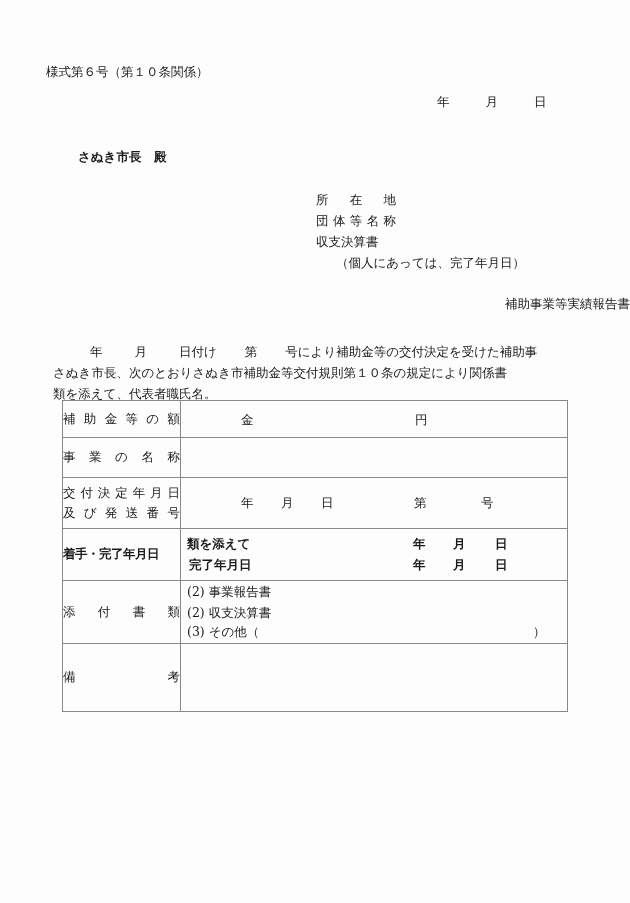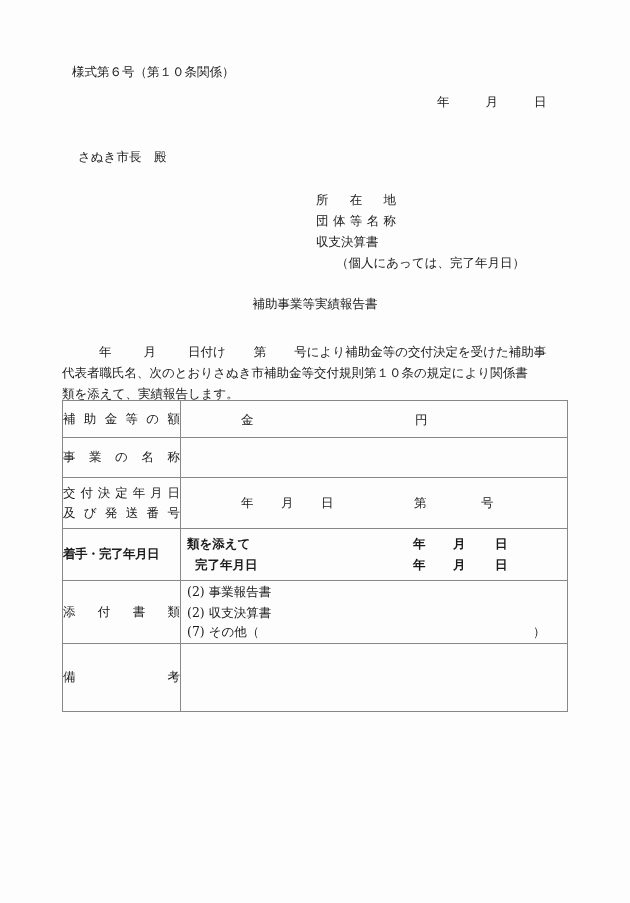--- a/index.html
+++ b/index.html
@@ -1,27 +1,27 @@
 <!DOCTYPE html>
 <html><head>
 <meta charset="utf-8">
 <style>
   html, body { margin:0; padding:0; background:#fdfdfd; }
   body { width:630px; height:903px; position:relative; overflow:hidden;
          font-family:"DejaVu Serif", "Liberation Serif", serif; color:#1a1a1a; font-size:12.5px; }
   .abs { position:absolute; white-space:nowrap; line-height:1; }
-  .form-no { left:72px; top:66px; }
+  .form-no { left:46px; top:66px; }
   .date { left:437px; top:96px; word-spacing:0; }
   .date span { display:inline-block; }
-  .addressee { left:78px; top:151px; }
+  .addressee { left:78px; top:151px;font-weight:bold; }
   .applicant { left:316px; top:194px; }
   .applicant div { height:21px; }
   .applicant .note { padding-left:20px; }
-  .title { left:0; width:630px; text-align:center; top:298px; }
-  .body-text { left:62px; top:341px; width:510px; line-height:21px; white-space:normal; }
+  .title { left:0; width:630px; text-align:right; top:298px; }
+  .body-text { left:53px; top:341px; width:510px; line-height:21px; white-space:normal; }
   .body-text div { white-space:nowrap; }
   table.form { position:absolute; left:62px; top:400px; width:506px; border-collapse:collapse; }
   table.form td { border:1px solid #888; padding:0; vertical-align:middle; }
   td.label { width:118px; padding:0 6px; box-sizing:border-box; }
   .jl { display:flex; justify-content:space-between; }
   .cell { position:relative; }
   .r1 { height:37px; } .r2 { height:40px; } .r3 { height:51px; }
   .r4 { height:52px;font-weight:bold; } .r5 { height:63px; } .r6 { height:68px; }
   .inl { position:absolute; white-space:nowrap; line-height:1; }
 </style>
@@ -56,22 +56,22 @@
   <div>収支決算書</div>
   <div class="note">（個人にあっては、完了年月日）</div>
 </div>
 
 <div class="abs title">補助事業等実績報告書</div>
 
 <div class="abs body-text">
   <div>
     <span style="display:inline-block;width:37px"></span><span>年</span><span style="display:inline-block;width:32px"></span><span>月</span><span style="display:inline-block;width:32px"></span><span>日付け</span><span style="display:inline-block;width:28px"></span><span>第</span><span style="display:inline-block;width:28px"></span><span>号により補助金等の交付決定を受けた補助事</span>
   </div>
-  <div>代表者職氏名、次のとおりさぬき市補助金等交付規則第１０条の規定により関係書</div>
-  <div>類を添えて、実績報告します。</div>
+  <div>さぬき市長、次のとおりさぬき市補助金等交付規則第１０条の規定により関係書</div>
+  <div>類を添えて、代表者職氏名。</div>
 </div>
 
 <table class="form">
   <tbody>
       <tr class="r1">
     <td class="label">
       <div class="jl">
             <span>補</span>
             <span>助</span>
             <span>金</span>
@@ -125,39 +125,39 @@
       <span class="inl" style="left:300px;top:19px">号</span>
     </td>
   </tr>
   <tr class="r4">
     <td class="label" style="letter-spacing:-0.5px">着手・完了年月日</td>
     <td class="cell">
       <span class="inl" style="left:6px;top:9px">類を添えて</span>
       <span class="inl" style="left:232px;top:9px">年</span>
       <span class="inl" style="left:272px;top:9px">月</span>
       <span class="inl" style="left:314px;top:9px">日</span>
-      <span class="inl" style="left:14px;top:30px">完了年月日</span>
+      <span class="inl" style="left:8px;top:30px">完了年月日</span>
       <span class="inl" style="left:232px;top:30px">年</span>
       <span class="inl" style="left:272px;top:30px">月</span>
       <span class="inl" style="left:314px;top:30px">日</span>
     </td>
   </tr>
   <tr class="r5">
     <td class="label">
       <div class="jl">
             <span>添</span>
             <span>付</span>
             <span>書</span>
             <span>類</span>
           </div>
     </td>
     <td class="cell">
       <span class="inl" style="left:6px;top:5px">(2)  事業報告書</span>
       <span class="inl" style="left:6px;top:26px">(2)  収支決算書</span>
-      <span class="inl" style="left:6px;top:45px">(7)  その他（</span>
+      <span class="inl" style="left:6px;top:45px">(3)  その他（</span>
       <span class="inl" style="left:352px;top:45px">）</span>
     </td>
   </tr>
   <tr class="r6">
     <td class="label">
       <div class="jl">
             <span>備</span>
             <span>考</span>
           </div>
     </td>

